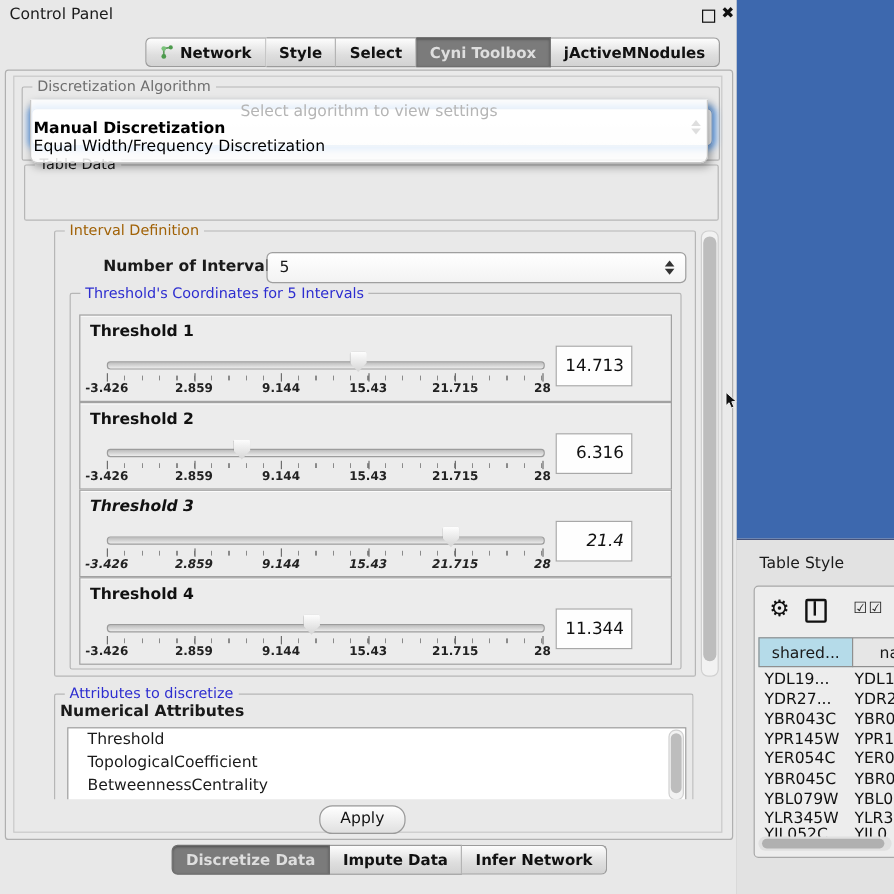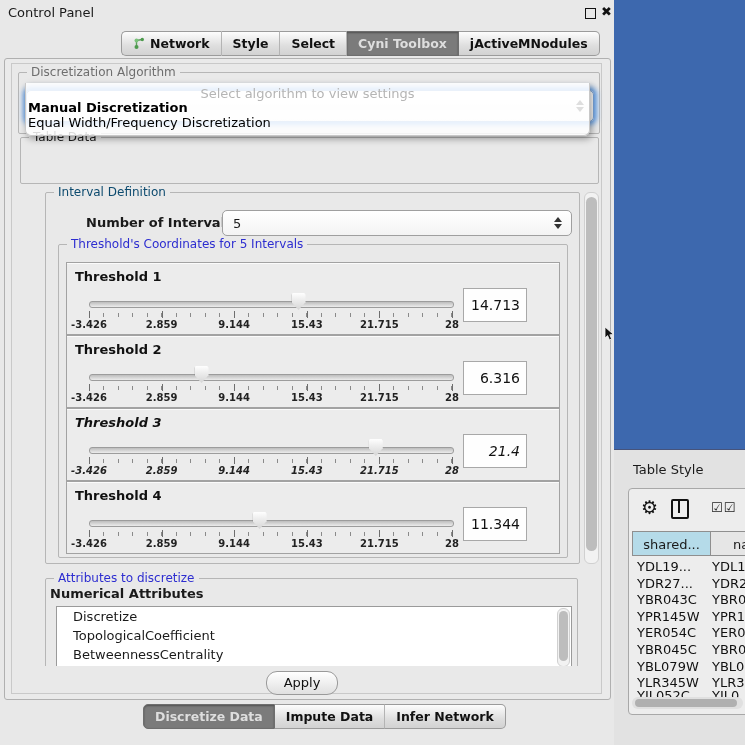--- a/index.html
+++ b/index.html
@@ -28,21 +28,21 @@
   .tab:first-child{border-left:1px solid #9b9b9b;border-radius:5px 0 0 5px;}
   .tab:last-child{border-right:1px solid #9b9b9b;border-radius:0 5px 5px 0;}
   .tab.sel{background:#7b7b7b;color:#dedede;border-color:#6e6e6e;box-shadow:inset 0 1px 2px rgba(0,0,0,.35);}
   #top-tabs{left:73px;top:31px;margin-left:48px;}
   #bottom-tabs{left:143px;top:704px;}
   
   #main-panel{left:4px;top:58px;width:605px;height:640px;background:#eaeaea;border:1px solid #b0b0b0;border-radius:3px;}
   #inner-panel{left:11px;top:63px;width:589px;height:629px;background:#e9e9e9;border:1px solid #c9c9c9;}
   .group{border:1px solid #b6b6b6;border-radius:2px;}
   .group-title{position:absolute;top:-8px;left:8px;background:#e9e9e9;padding:0 4px;font-size:12px;white-space:nowrap;}
-  .gt-green{color:#0c4a6e;}
+  .gt-green{color:#a16207;}
   .gt-blue{color:#2d2dd0;}
   .gt-gray{color:#3a3a3a;}
   
   .combo{
     background:linear-gradient(#ffffff,#f3f3f3);
     border:1px solid #9f9f9f;border-radius:5px;
     display:flex;align-items:center;font-size:13px;
   }
   .combo .val{padding-left:10px;flex:1;}
   .stepper{width:18px;display:flex;flex-direction:column;align-items:center;gap:2px;margin-right:4px;}
@@ -285,21 +285,21 @@
     <div class="abs vscroll" style="left:584px;top:192px;width:13px;height:370px;">
       <div class="vthumb" style="top:4px;height:354px;"></div>
     </div>
 
     <div class="abs" style="left:45px;top:570px;width:533px;height:96px;overflow:hidden;">
       <div class="group" style="position:absolute;left:0;top:8px;width:531px;height:110px;">
         <span class="group-title gt-blue">Attributes to discretize</span>
       </div>
       <div style="position:absolute;left:5px;top:16px;font-size:13px;font-weight:bold;">Numerical Attributes</div>
       <div id="attr-list" style="position:absolute;left:11px;top:36px;width:514px;height:60px;">
-        <div class="list-item">Discretize</div>
+        <div class="list-item">Threshold</div>
         <div class="list-item">TopologicalCoefficient</div>
         <div class="list-item">BetweennessCentrality</div>
         <div class="vscroll" style="position:absolute;right:1px;top:1px;width:11px;height:57px;">
           <div class="vthumb" style="top:2px;height:50px;"></div>
         </div>
       </div>
     </div>
 
     <div id="apply-btn" class="abs">Apply</div>
 

